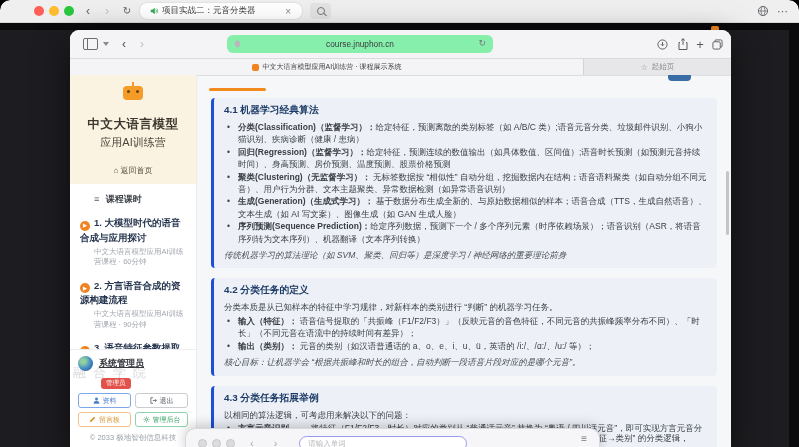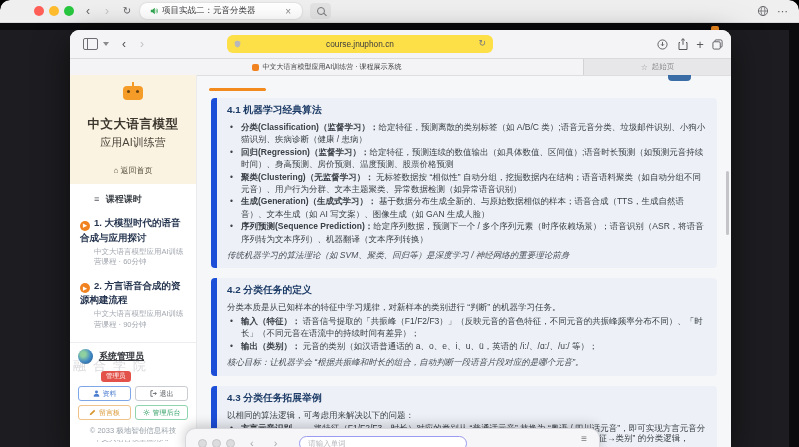--- a/index.html
+++ b/index.html
@@ -29,21 +29,21 @@
   .desk-strip-right{position:absolute;top:22px;right:0;bottom:0;width:10px;background:#0b0b0d;}
   .bg-sliver{position:absolute;left:711px;top:26px;width:8px;height:6px;background:#f28a1d;border-radius:2px;}
   
   .safari{position:absolute;left:70px;top:30px;width:661px;height:417px;background:#f6f7f9;
           border-radius:9px 9px 0 0;box-shadow:0 10px 34px rgba(0,0,0,.55);overflow:hidden;}
   .sf-toolbar{position:relative;height:28px;background:#f4f3f5;border-bottom:1px solid #dad9db;}
   .sf-ico{position:absolute;top:0;height:28px;display:flex;align-items:center;justify-content:center;color:#58585c;font-size:12px;}
   .sb-toggle{width:13px;height:10px;border:1.2px solid #6e6e72;border-radius:2px;position:relative;}
   .sb-toggle::before{content:"";position:absolute;left:3px;top:0;bottom:0;width:1.2px;background:#6e6e72;}
   .chev-down{width:0;height:0;border-left:3px solid transparent;border-right:3px solid transparent;border-top:4px solid #8a8a8e;}
-  .url-bar{position:absolute;left:157px;top:5px;width:266px;height:18px;background:#fde047;border-radius:6px;
+  .url-bar{position:absolute;left:157px;top:5px;width:266px;height:18px;background:#86efac;border-radius:6px;
            display:flex;align-items:center;justify-content:center;font-size:8.3px;color:#3a3a3e;}
   .url-shield{position:absolute;left:7px;top:5px;}
   .url-reload{position:absolute;right:7px;top:3px;font-size:9px;color:#77777b;}
   .sf-tabs{height:16px;display:flex;background:#e7e6e8;border-bottom:1px solid #dedde0;}
   .sf-tab-active{width:513px;background:#f4f3f5;display:flex;align-items:center;justify-content:center;gap:4px;}
   .sf-tab-active .fav{width:7px;height:7px;background:#f08320;border-radius:2px;}
   .sf-tab-active .lbl{font-size:7px;color:#3c3c40;}
   .sf-tab-idle{flex:1;border-left:1px solid #d3d2d5;display:flex;align-items:center;justify-content:center;gap:4px;}
   .sf-tab-idle .star{font-size:8px;color:#97979b;}
   .sf-tab-idle .lbl{font-size:7.5px;color:#8a8a8e;}
@@ -57,40 +57,40 @@
   .brand-title{font-size:12.5px;font-weight:bold;color:#3d382f;margin-top:16px;letter-spacing:.5px;}
   .brand-sub{font-size:11px;color:#4c463c;margin-top:2px;}
   .home-link{font-size:8px;color:#57513f;margin-top:15px;}
   .sec-head{padding:9px 24px 3px;font-size:9px;font-weight:bold;color:#3a3f45;}
   .sec-head .li-ico{margin-right:4px;color:#55595f;}
   .lesson{padding:7px 8px 4px 10px;}
   .lesson-title{font-size:9.5px;font-weight:bold;color:#26354f;line-height:13px;}
   .play{display:inline-flex;width:10px;height:10px;background:#f08320;border-radius:50%;color:#fff;font-size:5px;
         align-items:center;justify-content:center;vertical-align:-1px;margin-right:4px;}
   .lesson-meta{font-size:7.5px;color:#a3a8b0;line-height:10.5px;padding-left:14px;margin-top:3px;width:92px;}
-  .user-panel{position:absolute;left:0;right:0;bottom:7px;border-top:1px solid #ededf0;background:#fff;padding:6px 8px 4px;}
+  .user-panel{position:absolute;left:0;right:0;bottom:0;border-top:1px solid #ededf0;background:#fff;padding:6px 8px 4px;}
   .u-row1{display:flex;align-items:center;gap:6px;}
   .avatar{width:15px;height:15px;border-radius:50%;background:radial-gradient(circle at 35% 35%,#8fd0a0 18%,#4189c6 55%,#28598d 90%);}
   .u-name{font-size:9px;font-weight:bold;color:#33363b;text-decoration:underline;}
   .u-badge{display:inline-block;margin:3px 0 4px 23px;background:#e3524a;color:#fff;font-size:6.5px;
            padding:1px 5px;border-radius:3px;}
   .btn-grid{display:grid;grid-template-columns:1fr 1fr;gap:4px;}
   .u-btn{height:13px;border-radius:3px;background:#fff;font-size:7px;display:flex;align-items:center;justify-content:center;gap:3px;}
   .b-profile{border:1px solid #7da7e8;color:#4d7fd0;}
   .b-logout{border:1px solid #c9ccd1;color:#55585d;}
   .b-board{border:1px solid #f0c38a;color:#d9952e;}
   .b-admin{border:1px solid #8fd4ae;color:#2f9e63;}
   .copyright{font-size:7.5px;color:#98a0a8;text-align:center;margin-top:6px;}
   .watermark{position:absolute;left:3px;top:14px;font-size:13px;letter-spacing:7px;color:rgba(120,120,132,.28);
              pointer-events:none;white-space:nowrap;}
   
   .content{flex:1;position:relative;padding:13px 14px 0 14px;box-sizing:border-box;overflow:hidden;}
   .tab-indicator{width:57px;height:3px;background:#f28a1e;border-radius:2px;margin-bottom:7px;margin-left:-2px;}
   .blue-sliver{position:absolute;left:471px;top:0;width:23px;height:6px;background:#3a6ca5;border-radius:0 0 4px 4px;}
-  .card{background:#edf1f7;border-left:6px solid #1d4ed8;border-radius:4px;padding:6px 10px 7px;margin-bottom:10px;}
+  .card{background:#edf1f7;border-left:3px solid #1d4ed8;border-radius:4px;padding:6px 10px 7px;margin-bottom:10px;}
   .card h3{margin:0 0 4px;font-size:9.8px;color:#1c3a66;}
   .card .intro{margin:0 0 1px;font-size:8.5px;line-height:12.4px;color:#3b4048;}
   .card ul{margin:0;padding-left:12px;list-style:none;}
   .card li{font-size:8.5px;line-height:12.4px;color:#3b4048;position:relative;padding-left:2px;}
   .card li::before{content:"•";position:absolute;left:-9px;color:#3b4048;}
   .lead{font-weight:bold;}
   .note{margin:4px 0 0;font-style:italic;font-size:8.5px;line-height:12.4px;color:#4a4f58;}
   .partial-line{position:absolute;left:393px;top:358px;font-size:8.5px;color:#3b4048;white-space:nowrap;}
   .scroll-thumb{position:absolute;right:2px;top:96px;width:3px;height:64px;background:#c5c5c9;border-radius:2px;}
   

